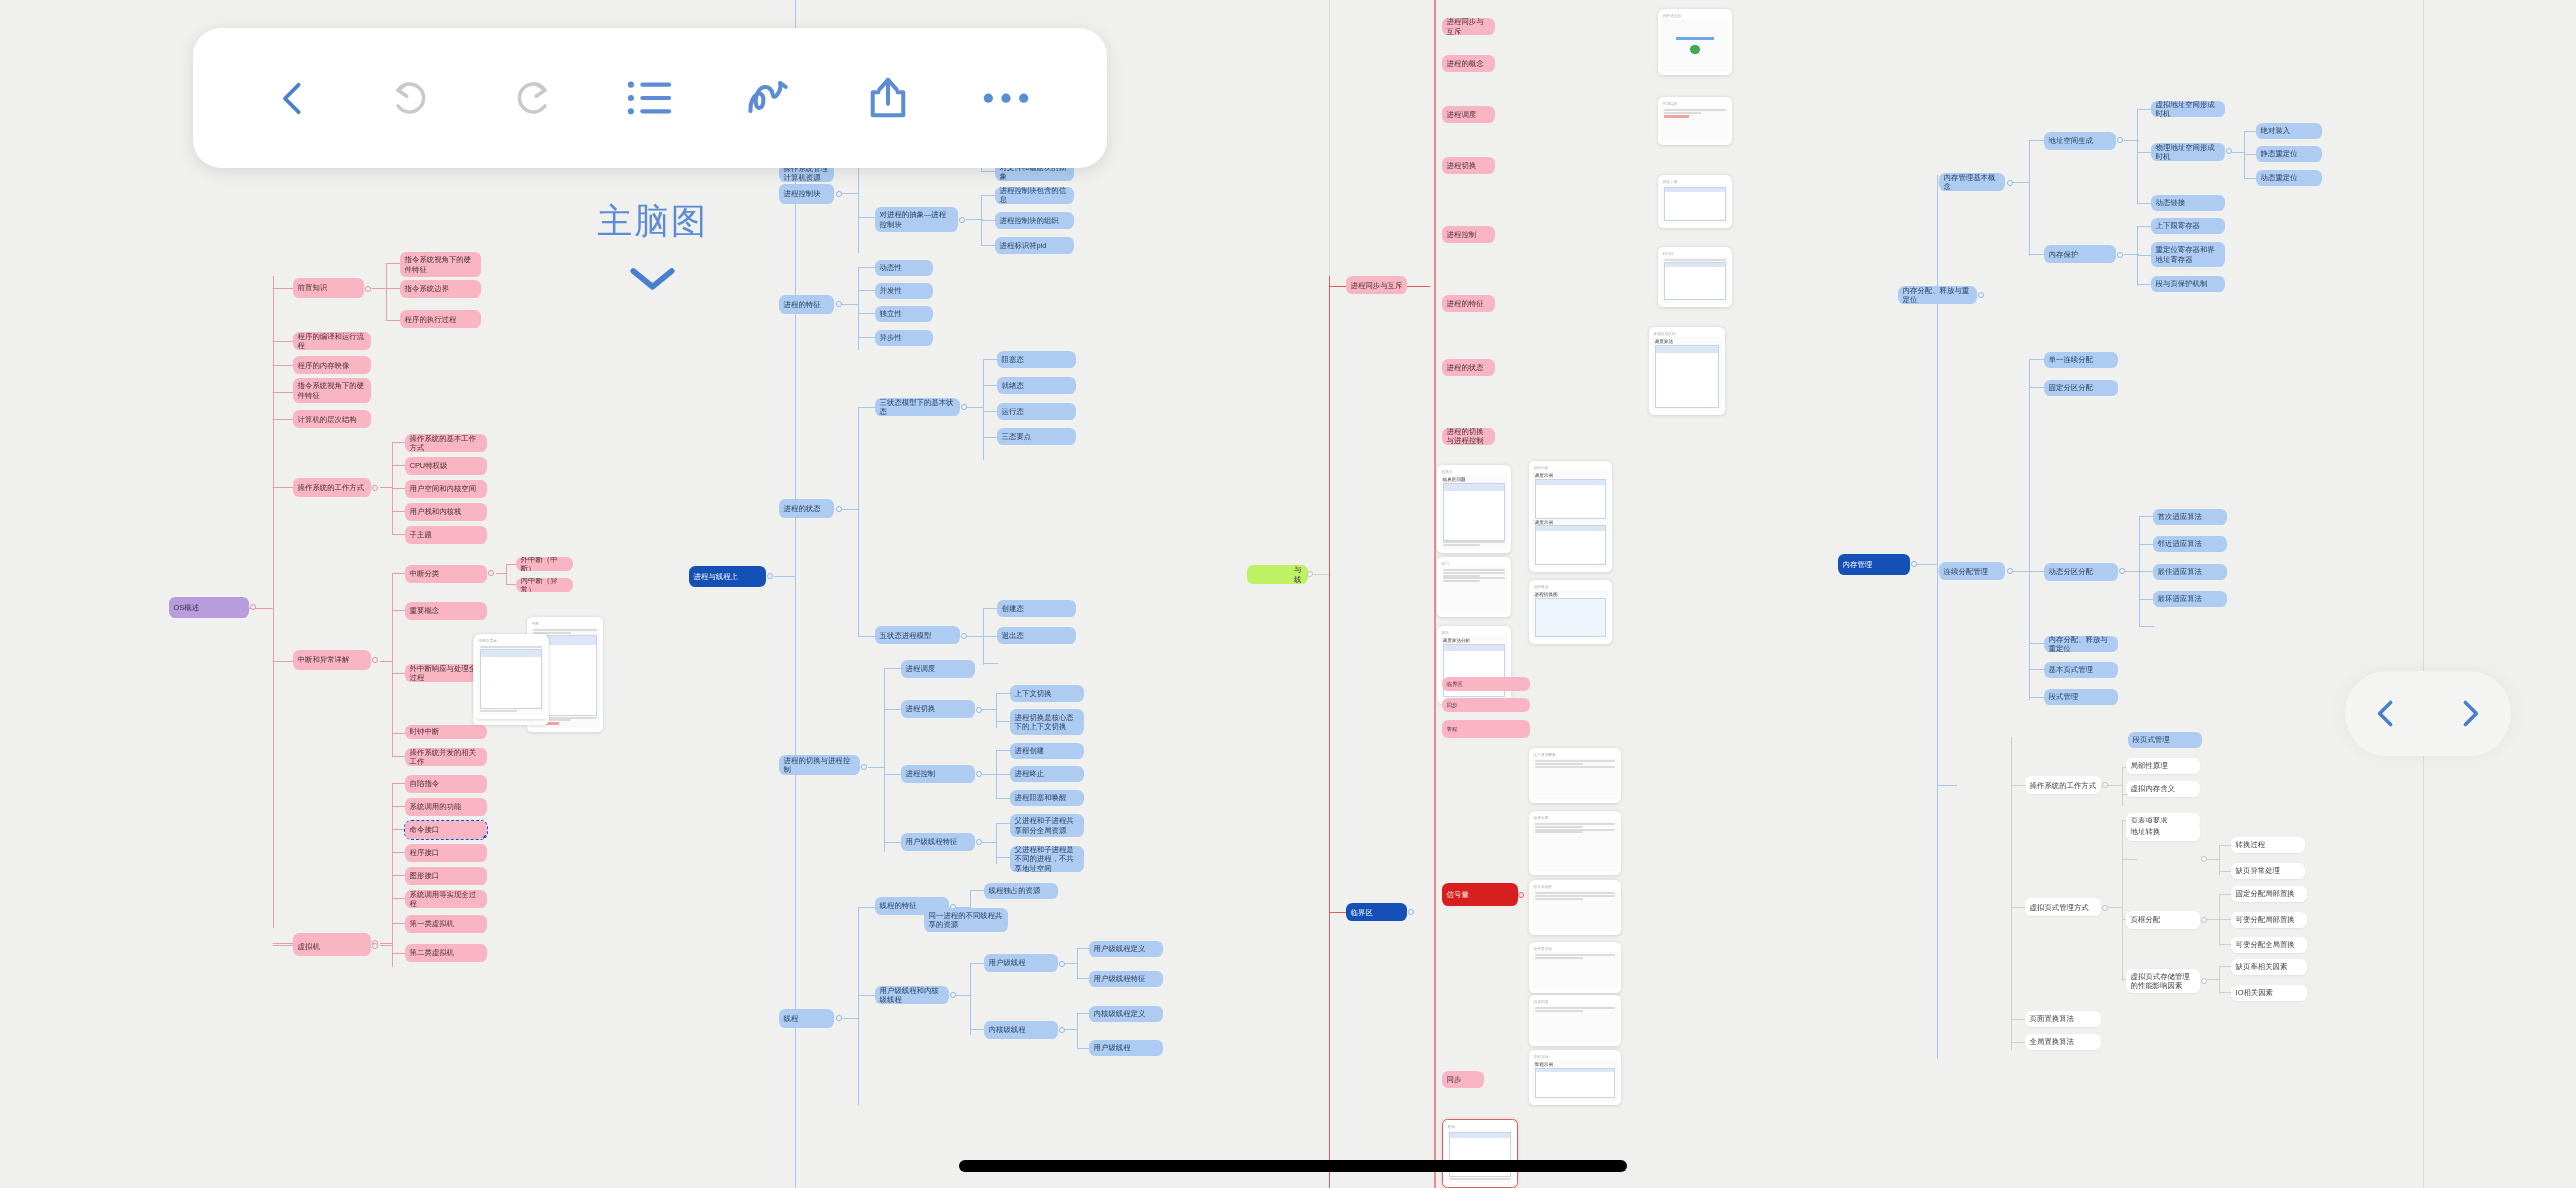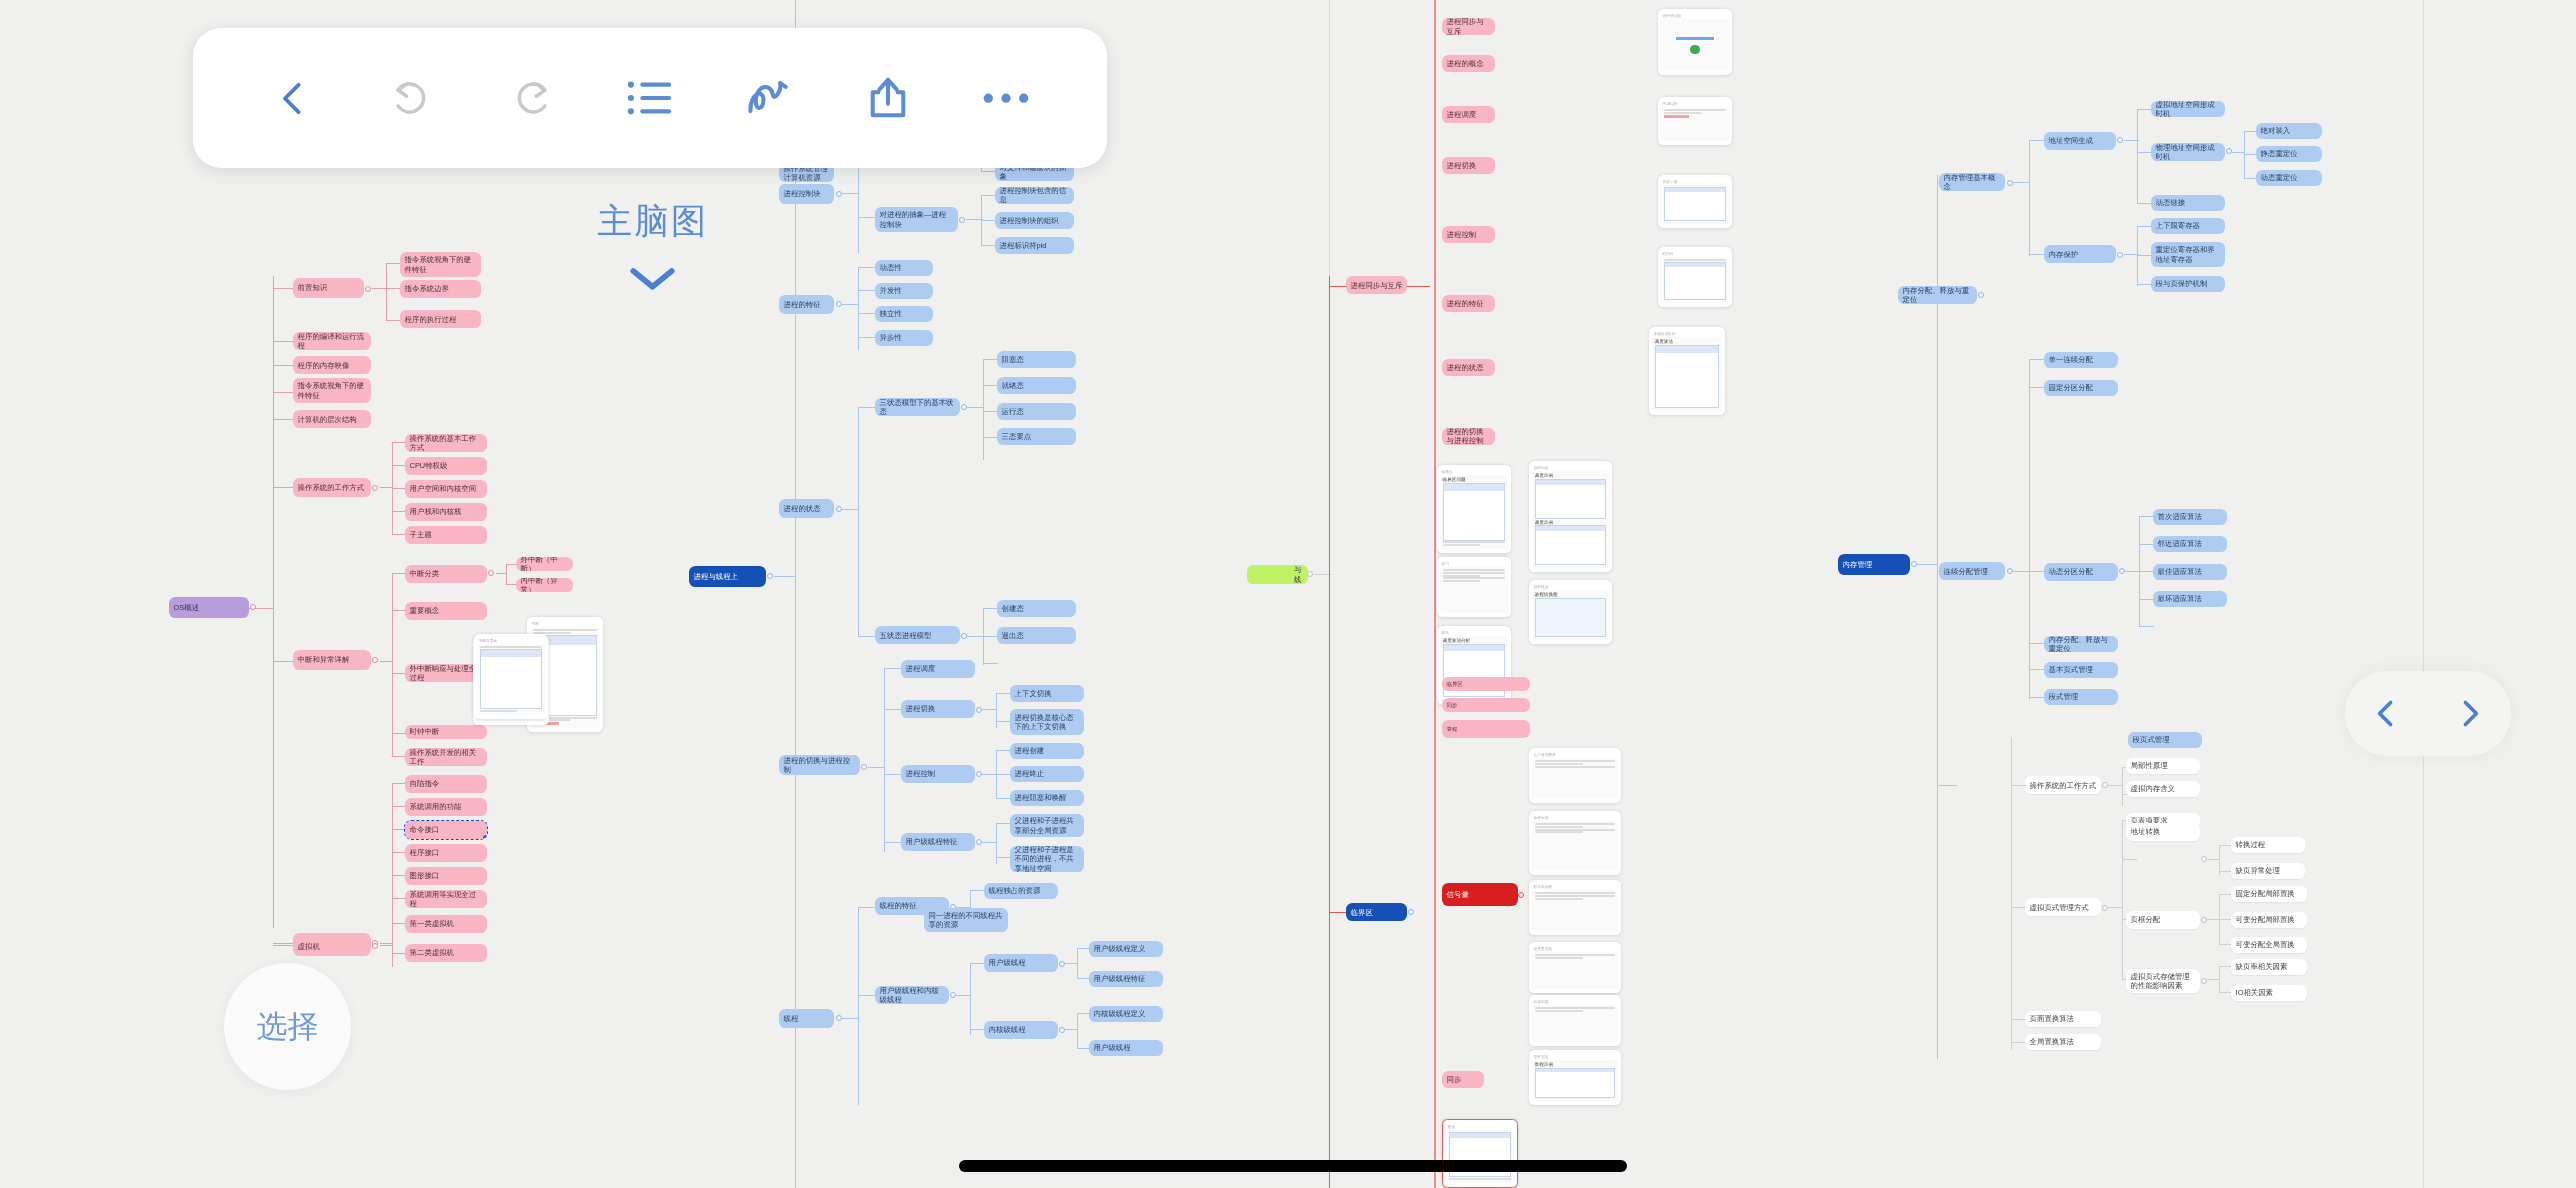--- a/index.html
+++ b/index.html
@@ -174,23 +174,20 @@
 
   <div class="main-label">
     <span>主脑图</span>
     <span class="chev">
       <svg width="53" height="28" viewBox="0 0 30 16" fill="none" stroke="#4a7fd0" stroke-width="3.2" stroke-linecap="round" stroke-linejoin="round">
           <polyline points="4 4 15 13 26 4"></polyline>
         </svg>
     </span>
   </div>
 
-  <div class="select-circle">
-    <span>选择</span>
-  </div>
 
   <div class="nav-pill">
     <div>
       <svg width="33" height="33" viewBox="0 0 24 24" fill="none" stroke="#4a7fd0" stroke-width="2.6" stroke-linecap="round" stroke-linejoin="round">
           <polyline points="15 4 7 12 15 20"></polyline>
         </svg>
     </div>
     <div>
       <svg width="33" height="33" viewBox="0 0 24 24" fill="none" stroke="#4a7fd0" stroke-width="2.6" stroke-linecap="round" stroke-linejoin="round">
           <polyline points="9 4 17 12 9 20"></polyline>

